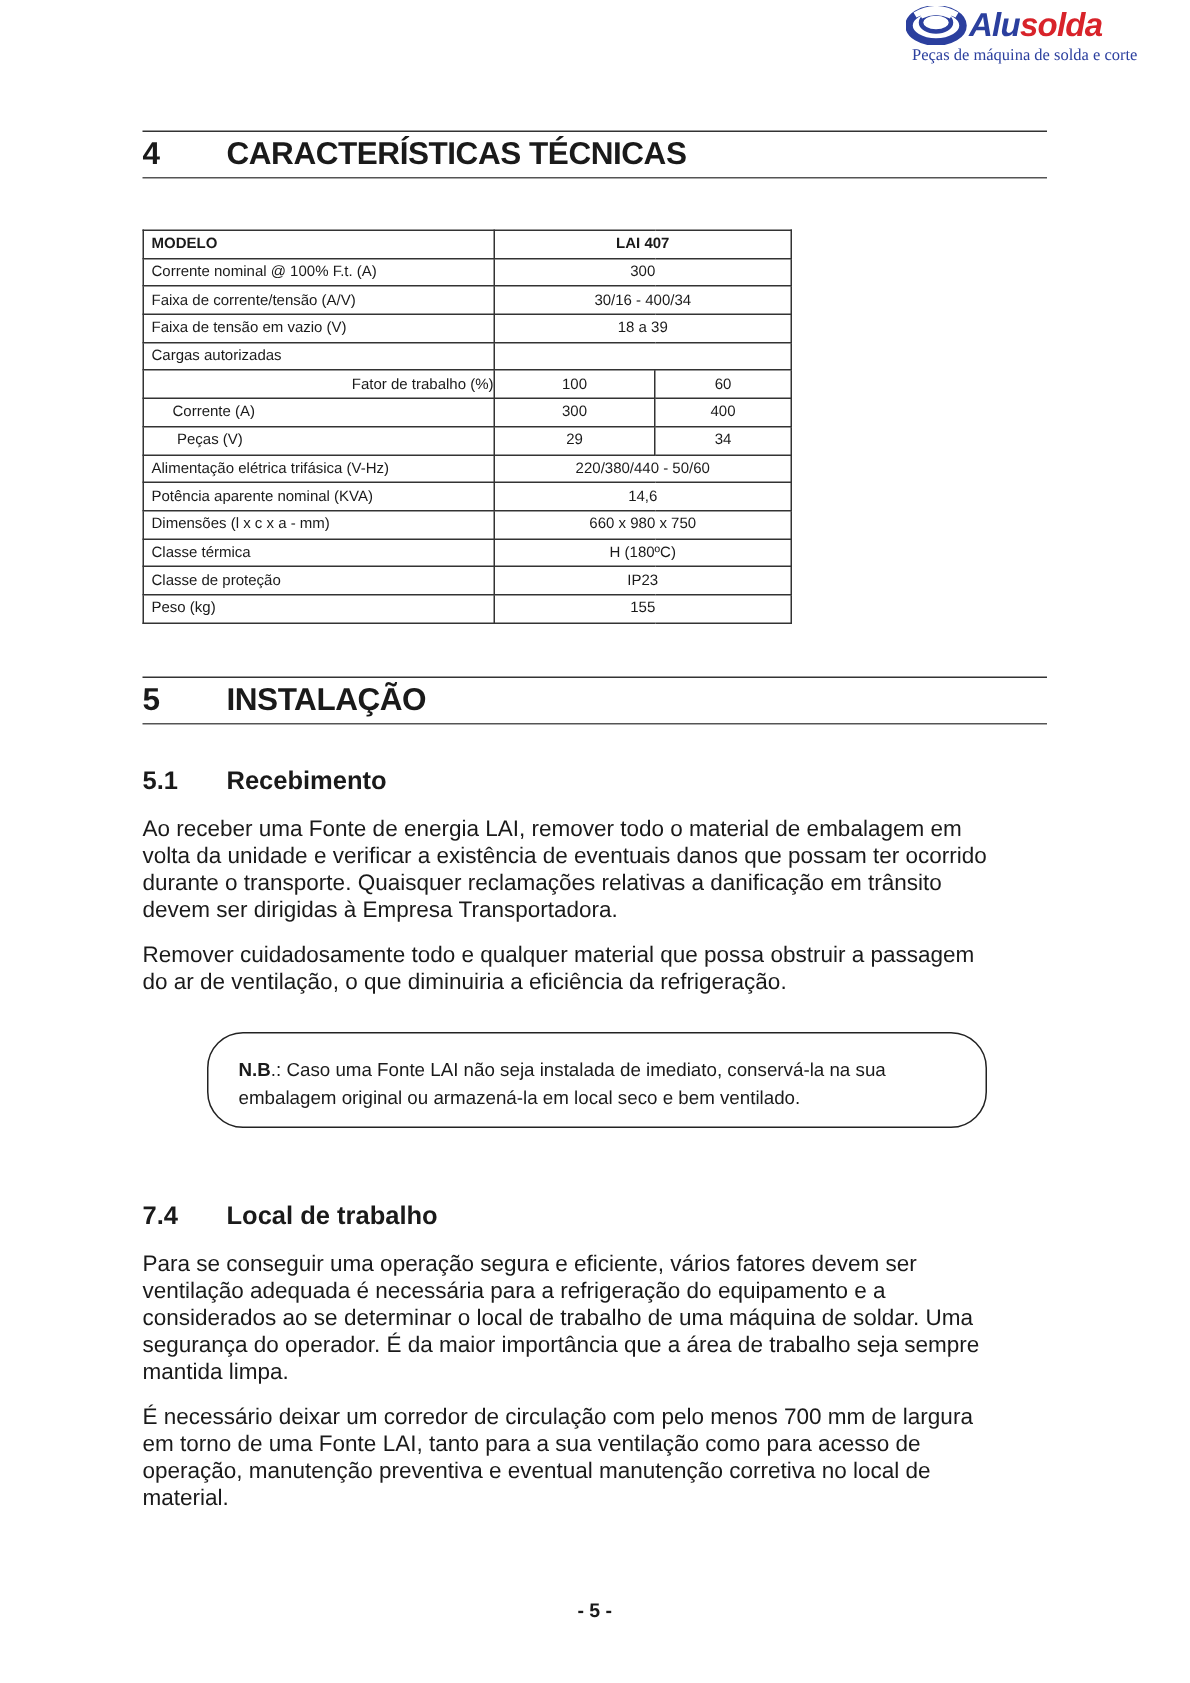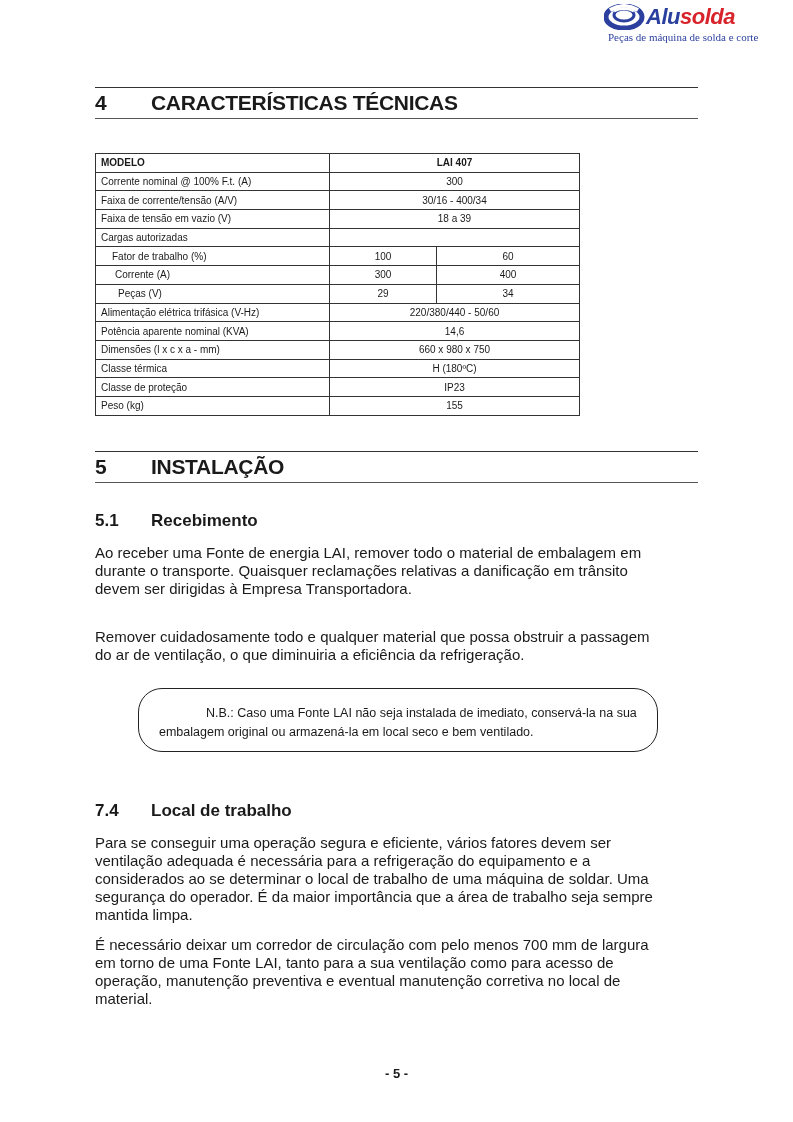--- a/index.html
+++ b/index.html
@@ -12,34 +12,34 @@
   .logo-name .solda { color:#d8232a; }
   .logo-tagline { position:absolute; left:6px; top:29px; font-family:"Liberation Serif", serif; font-size:11px; color:#2b3f9e; white-space:nowrap; }
 
   .h1 { position:absolute; left:95px; width:603px; border-top:1.5px solid #333; border-bottom:1.5px solid #555; display:flex; align-items:center; height:30px; }
   .h1 .num { width:56px; font-weight:bold; font-size:21px; color:#1a1a1a; }
   .h1 .title { font-weight:bold; font-size:21px; color:#1a1a1a; letter-spacing:-0.3px; }
 
   .h2 { position:absolute; left:95px; display:flex; font-weight:bold; font-size:17px; color:#1a1a1a; }
   .h2 .num { width:56px; }
 
-  table.spec { position:absolute; left:95px; top:153px; width:485px; border-collapse:collapse; font-size:10px; }
+  table.spec { position:absolute; left:95px; top:153px; width:433px; border-collapse:collapse; font-size:10px; }
   table.spec td { border:1px solid #333; height:17.7px; padding:0 0 0 5px; line-height:17px; }
   table.spec td.val { text-align:center; padding:0; }
   table.spec td.c1 { width:211px; }
   table.spec td.bold { font-weight:bold; }
-  table.spec td.ind1 { padding-left:16px; }
+  table.spec td.ind1 { padding-left:16px;text-align:right; }
   table.spec td.ind2 { padding-left:19px;margin-top:20px; }
   table.spec td.ind3 { padding-left:22px; }
 
   .para { position:absolute; left:95px; width:610px; font-size:15px; line-height:18px; color:#1a1a1a; }
 
   .note { position:absolute; left:138px; top:688px; width:520px; height:64px; border:1.2px solid #222; border-radius:24px; box-sizing:border-box; }
   .note-text { position:absolute; left:20px; top:15px; font-size:12.5px; line-height:19px; color:#1a1a1a; width:500px; }
-  .note-text b { font-weight:normal;margin-left:47px; }
+  .note-text b { font-weight:bold; }
 
   .page-num { position:absolute; left:0; width:793px; top:1066px; text-align:center; font-weight:bold; font-size:13px; }
 </style>
 </head>
 <body>
 
 <div class="logo">
   <svg class="logo-mark" viewBox="0 0 42 26">
     <ellipse cx="20" cy="13" rx="18" ry="11" fill="none" stroke="#2b3f9e" stroke-width="5"></ellipse>
     <path d="M6 6 Q20 -2 34 6" fill="none" stroke="#ffffff" stroke-width="4"></path>
@@ -124,20 +124,21 @@
   <span class="title">INSTALAÇÃO</span>
 </div>
 
 <div class="h2" style="top:511px;">
   <span class="num">5.1</span>
   <span>Recebimento</span>
 </div>
 
 <div class="para" style="top:544px;">
   <div>Ao receber uma Fonte de energia LAI, remover todo o material de embalagem em</div>
+  <div>volta da unidade e verificar a existência de eventuais danos que possam ter ocorrido</div>
   <div>durante o transporte. Quaisquer reclamações relativas a danificação em trânsito</div>
   <div>devem ser dirigidas à Empresa Transportadora.</div>
 </div>
 
 <div class="para" style="top:628px;">
   <div>Remover cuidadosamente todo e qualquer material que possa obstruir a passagem</div>
   <div>do ar de ventilação, o que diminuiria a eficiência da refrigeração.</div>
 </div>
 
 <div class="note">

